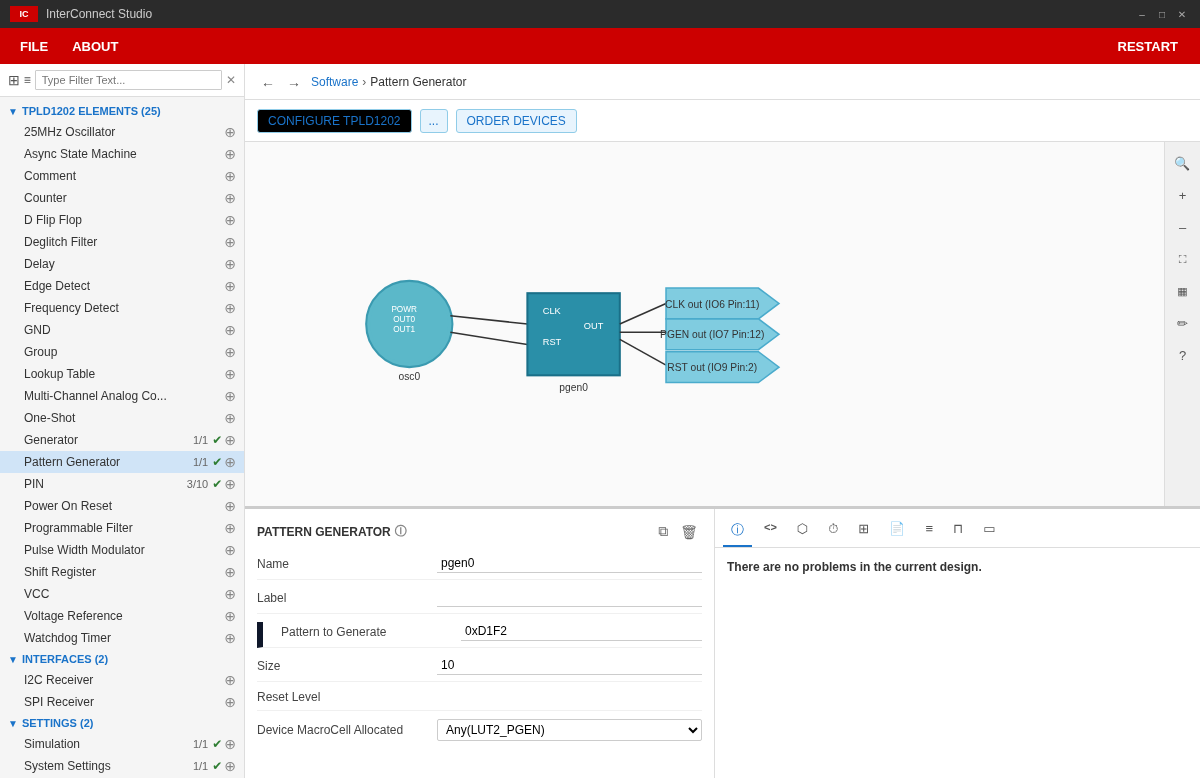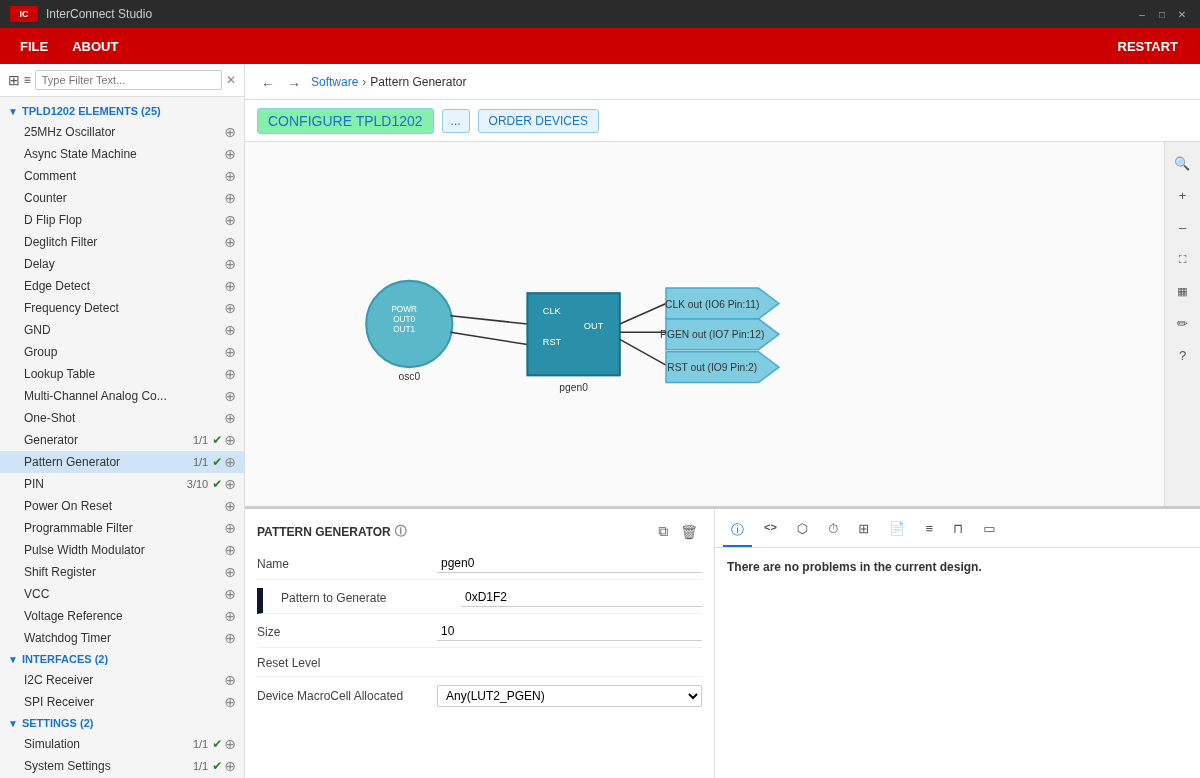--- a/index.html
+++ b/index.html
@@ -45,21 +45,21 @@
     .breadcrumb-bar { display: flex; align-items: center; padding: 6px 12px; gap: 6px; border-bottom: 1px solid #ddd; background: #fff; height: 36px; }
     .breadcrumb-nav { display: flex; gap: 4px; }
     .nav-arrow { cursor: pointer; color: #555; font-size: 14px; padding: 0 4px; }
     .breadcrumb-path { display: flex; align-items: center; gap: 4px; font-size: 12px; color: #333; }
     .breadcrumb-sep { color: #666; }
     .breadcrumb-link { color: #1a73c9; cursor: pointer; }
     .breadcrumb-current { color: #333; font-weight: 500; }
 
     
     .design-toolbar { display: flex; align-items: center; padding: 8px 12px; gap: 8px; border-bottom: 1px solid #ddd; background: #fff; height: 42px; }
-    .config-btn { background: #86efac; border: 1px solid #90cce8; color: #1a73c9; padding: 4px 10px; border-radius: 3px; cursor: pointer; font-size: 14px; font-weight: 500; }
+    .config-btn { background: #000000; border: 1px solid #90cce8; color: #1a73c9; padding: 4px 10px; border-radius: 3px; cursor: pointer; font-size: 12px; font-weight: 500; }
     .more-btn { background: #e8f4fd; border: 1px solid #90cce8; color: #1a73c9; padding: 4px 8px; border-radius: 3px; cursor: pointer; font-size: 12px; }
     .order-btn { background: #e8f4fd; border: 1px solid #90cce8; color: #1a73c9; padding: 4px 10px; border-radius: 3px; cursor: pointer; font-size: 12px; font-weight: 500; }
 
     
     .canvas-section { flex: 1; display: flex; flex-direction: column; overflow: hidden; }
     .diagram-area { flex: 1; background: #fafafa; position: relative; overflow: hidden; border-bottom: 2px solid #ccc; min-height: 200px; }
 
     
     .bottom-panel { display: flex; height: 270px; border-top: 1px solid #ccc; background: #fff; }
 
@@ -345,20 +345,24 @@
                 <button class="prop-action-btn">⧉</button>
                 <button class="prop-action-btn">🗑</button>
               </div>
             </div>
 
             <div class="prop-row">
               <span class="prop-label">Name</span>
               <input class="prop-input" type="text" value="pgen0" style="">
             </div>
 
+            <div class="prop-row">
+              <span class="prop-label">Label</span>
+              <input class="prop-input" type="text" style="">
+            </div>
 
             <div class="prop-row prop-highlight">
               <span class="prop-label">Pattern to Generate</span>
               <input class="prop-input" type="text" value="0xD1F2" style="">
             </div>
 
             <div class="prop-row">
               <span class="prop-label">Size</span>
               <input class="prop-input" type="text" value="10" style="">
             </div>

